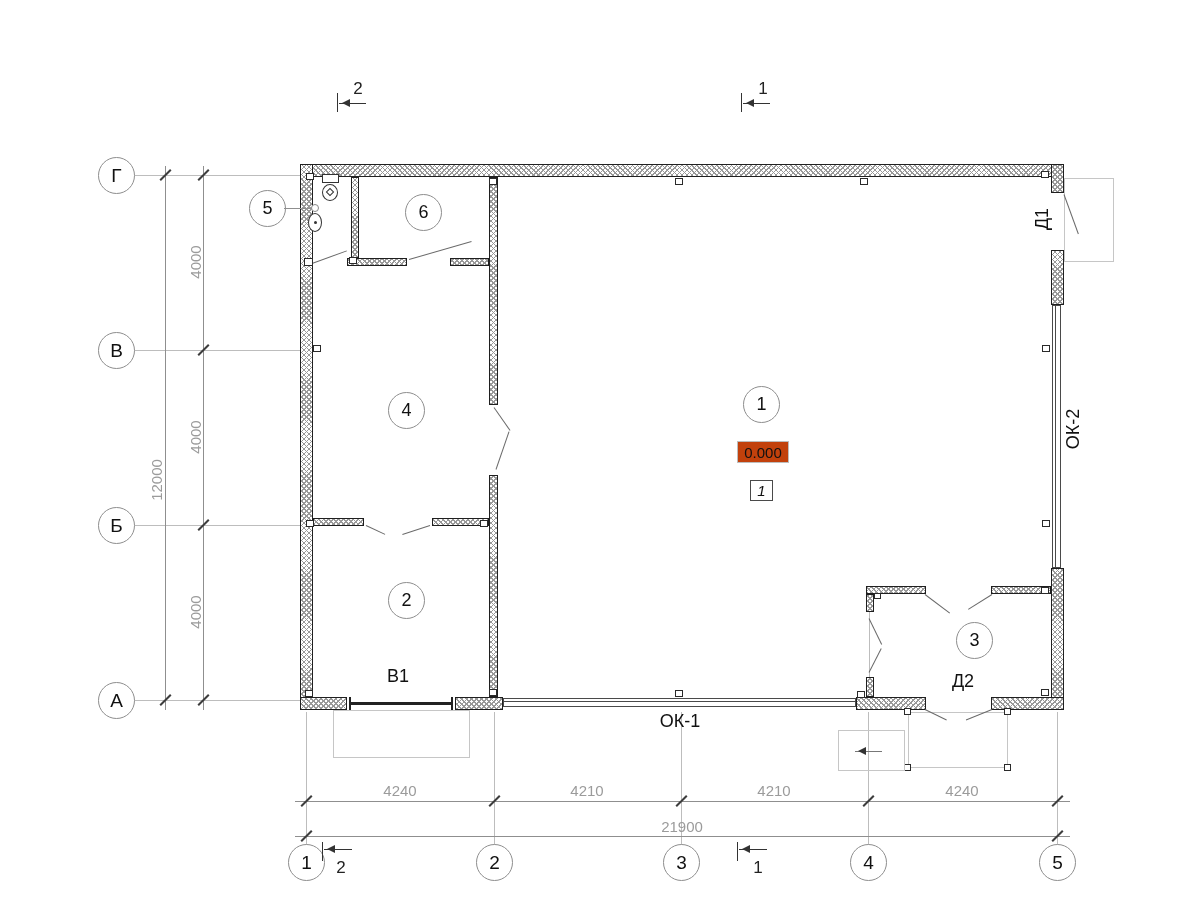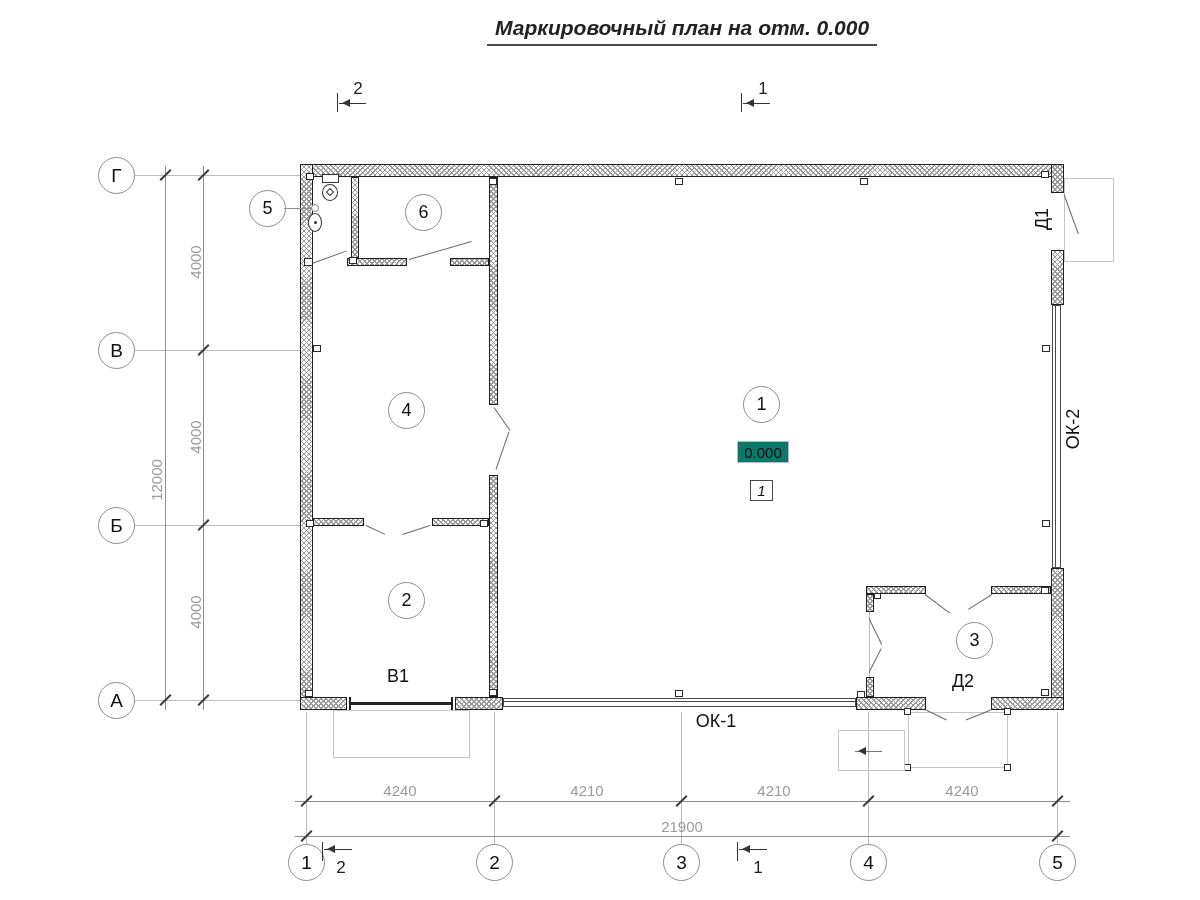--- a/index.html
+++ b/index.html
@@ -26,30 +26,29 @@
   .lbl{position:absolute;font-size:18px;color:#111;transform:translate(-50%,-50%);white-space:nowrap}
   .lbl.rot{transform:translate(-50%,-50%) rotate(-90deg)}
   .stick{position:absolute;width:1px;background:#333}
   .arrow{position:absolute;height:1px;background:#333}
   .arrow::before{content:"";position:absolute;left:-1px;top:-4px;width:0;height:0;
                  border:4px solid transparent;border-right:8px solid #333}
   .thin-rect{position:absolute;box-sizing:border-box;border:1px solid #c6c6c6;background:transparent}
   .secnum{position:absolute;font-size:17px;color:#222;transform:translate(-50%,-50%)}
   .fix{position:absolute;box-sizing:border-box;border:1px solid #333;background:#fff}
   .elevbox{position:absolute;left:737px;top:441px;width:50px;height:20px;border:1px solid #bdbdbd;
-           display:flex;align-items:center;justify-content:center;font-size:15px;color:#111;background:#0f766e}
+           display:flex;align-items:center;justify-content:center;font-size:15px;color:#111;background:#c2410c}
   .floorbox{position:absolute;left:750px;top:480px;width:21px;height:19px;border:1.5px solid #4a4a4a;
             display:flex;align-items:center;justify-content:center;font-size:15px;font-style:italic;color:#111;background:#fff}
 </style>
 </head>
 <body>
 
 <div class="sheet">
 
-  <div class="title">Маркировочный план на отм. 0.000</div>
 
   <div class="stick" style="left:337px;top:93px;height:19px"></div>
   <div class="arrow" style="left:339px;top:103px;width:27px"></div>
   <div class="secnum" style="left:358px;top:89px">2</div>
   <div class="stick" style="left:741px;top:93px;height:19px"></div>
   <div class="arrow" style="left:743px;top:103px;width:27px"></div>
   <div class="secnum" style="left:763px;top:89px">1</div>
 
   <div class="xln" style="left:133px;top:175px;width:167px;height:1px"></div>
   <div class="xln" style="left:133px;top:350px;width:167px;height:1px"></div>
@@ -229,18 +228,18 @@
   <div class="abs" style="left:311px;top:204px;width:6px;height:6px;border:1px solid #888;border-radius:50%;background:#fff"></div>
 
   <div class="elevbox">
       <span>0.000</span>
     </div>
   <div class="floorbox">
       <span>1</span>
     </div>
 
   <div class="lbl" style="left:398px;top:676px">В1</div>
-  <div class="lbl" style="left:716px;top:721px">ОК-1</div>
+  <div class="lbl" style="left:680px;top:721px">ОК-1</div>
   <div class="lbl" style="left:963px;top:681px">Д2</div>
   <div class="lbl rot" style="left:1042px;top:219px">Д1</div>
   <div class="lbl rot" style="left:1073px;top:429px">ОК-2</div>
 
 </div>
 
 </body></html>

